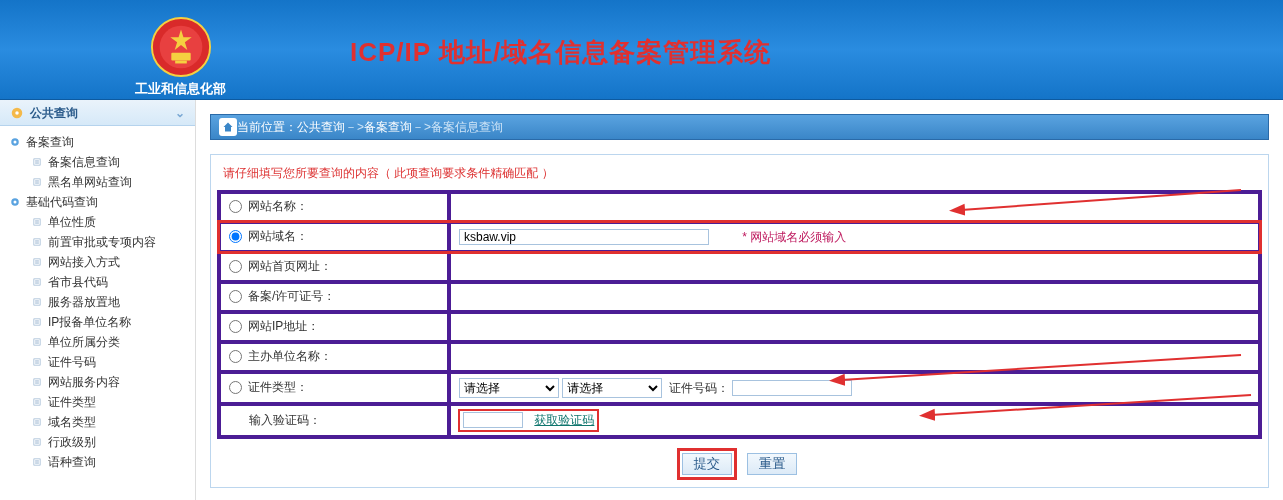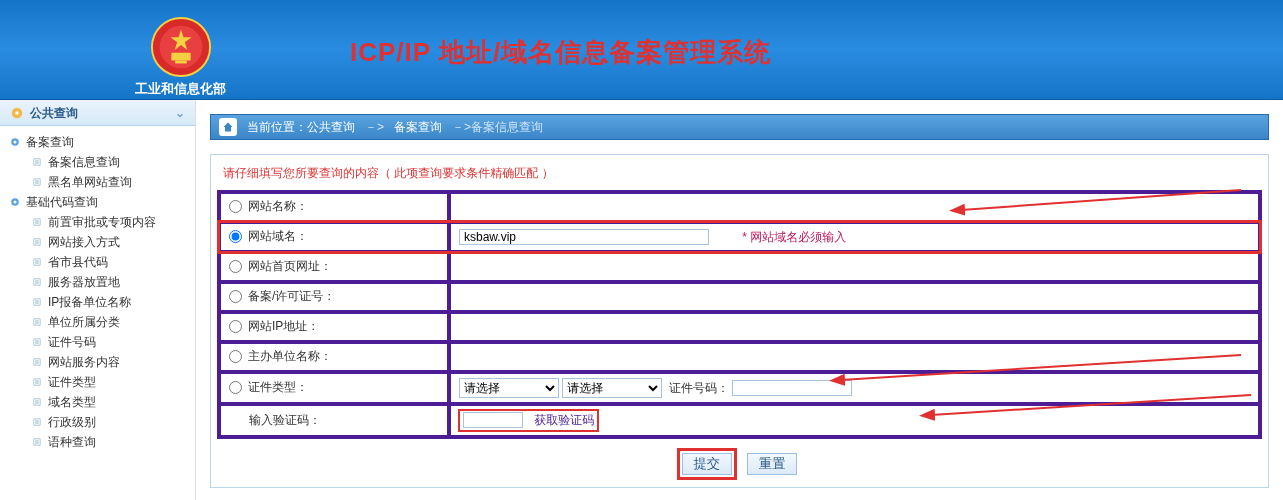--- a/index.html
+++ b/index.html
@@ -12,36 +12,36 @@
 .layout{display:flex;height:400px}
 .sidebar{width:196px;background:#fff;border-right:1px solid #ddd}
 .side-header{height:26px;line-height:26px;background:linear-gradient(to bottom,#eaf3fb,#d6e9f8);border-bottom:1px solid #b5d3ed;padding-left:10px;color:#2a5a8a;font-weight:bold;display:flex;align-items:center;gap:6px}
 .side-header .chev{margin-left:auto;margin-right:10px;color:#7aa8d4}
 .side-tree{padding:6px 0 6px 8px}
 .tree-node{display:flex;align-items:center;gap:4px;height:20px;color:#333;cursor:pointer}
 .tree-node.leaf{padding-left:22px}
 .tree-icon{width:14px;height:14px;display:inline-flex;align-items:center;justify-content:center}
 .tree-label{color:#333}
 .main{flex:1;background:#fff;position:relative}
-.breadcrumb{margin:14px 14px 0 14px;height:26px;line-height:26px;background:linear-gradient(to bottom,#5aa3e0,#3a86c8);color:#fff;display:flex;align-items:center;gap:10px;padding-left:8px;border:1px solid #2a6aa8}
+.breadcrumb{margin:14px 14px 0 14px;height:26px;line-height:26px;background:linear-gradient(to bottom,#5aa3e0,#3a86c8);color:#fff;display:flex;align-items:center;padding-left:8px;border:1px solid #2a6aa8}
 .bc-home{width:18px;height:18px;background:#fff;border-radius:3px;display:flex;align-items:center;justify-content:center}
 .sep{color:#cfe5f7}
 .form-wrap{margin:14px;border:1px solid #bcd6ee;padding:6px;position:relative}
 .form-hint{color:#d33;padding:4px 6px 8px 6px}
 table.form{width:100%;border-collapse:collapse}
 table.form td{border:4px solid #4c1d95;padding:4px 8px;height:20px;vertical-align:middle}
 td.lab{width:230px}
 td.val{background:#fff}
 .radio{display:inline-flex;align-items:center;gap:6px}
 .inp{height:16px;border:1px solid #a8c3de;background:#fff;padding:0 4px;font-size:12px}
 .inp.w1{width:250px}
 .inp.w2{width:60px}
 .sel{height:20px;border:1px solid #a8c3de;background:#fff;font-size:12px}
 .sel.w3{width:100px}
-.link-get{color:#4c1d95;cursor:pointer;margin-left:8px}
+.link-get{color:#0f766e;text-decoration:underline;cursor:pointer;margin-left:8px}
 .row-hl{outline:3px solid #e03030;outline-offset:-1px}
 .row-hl-verify{outline:2px solid #e03030;outline-offset:-1px}
 .note-red{color:#be185d}
 .btn-bar{text-align:center;padding:14px 0 6px 0}
 .btn{display:inline-block;min-width:50px;height:22px;line-height:20px;border:1px solid #9cc0e2;background:linear-gradient(to bottom,#f2f8fd,#dceaf7);color:#2a5a8a;cursor:pointer;padding:0 10px;margin:0 6px}
 .btn-hl{outline:3px solid #e03030;outline-offset:2px}
 .arrow{position:absolute;pointer-events:none}
 </style>
 </head>
 <body>
@@ -109,20 +109,31 @@
           <span class="tree-label">黑名单网站查询</span>
         </div>
         <div class="tree-node">
           <span class="tree-icon">
             <svg viewBox="0 0 16 16" width="12" height="12">
               <circle cx="8" cy="8" r="5" fill="#5aa3e0"></circle>
               <circle cx="8" cy="8" r="2" fill="#fff"></circle>
             </svg>
           </span>
           <span class="tree-label">基础代码查询</span>
+        </div>
+        <div class="tree-node leaf">
+          <span class="tree-icon">
+            <svg viewBox="0 0 16 16" width="10" height="10">
+              <rect x="3" y="3" width="10" height="10" fill="none" stroke="#8aa8c8"></rect>
+              <line x1="5" y1="6" x2="11" y2="6" stroke="#8aa8c8"></line>
+              <line x1="5" y1="8" x2="11" y2="8" stroke="#8aa8c8"></line>
+              <line x1="5" y1="10" x2="11" y2="10" stroke="#8aa8c8"></line>
+            </svg>
+          </span>
+          <span class="tree-label">单位性质</span>
         </div>
         <div class="tree-node leaf">
           <span class="tree-icon">
             <svg viewBox="0 0 16 16" width="10" height="10">
               <rect x="3" y="3" width="10" height="10" fill="none" stroke="#8aa8c8"></rect>
               <line x1="5" y1="6" x2="11" y2="6" stroke="#8aa8c8"></line>
               <line x1="5" y1="8" x2="11" y2="8" stroke="#8aa8c8"></line>
               <line x1="5" y1="10" x2="11" y2="10" stroke="#8aa8c8"></line>
             </svg>
           </span>

